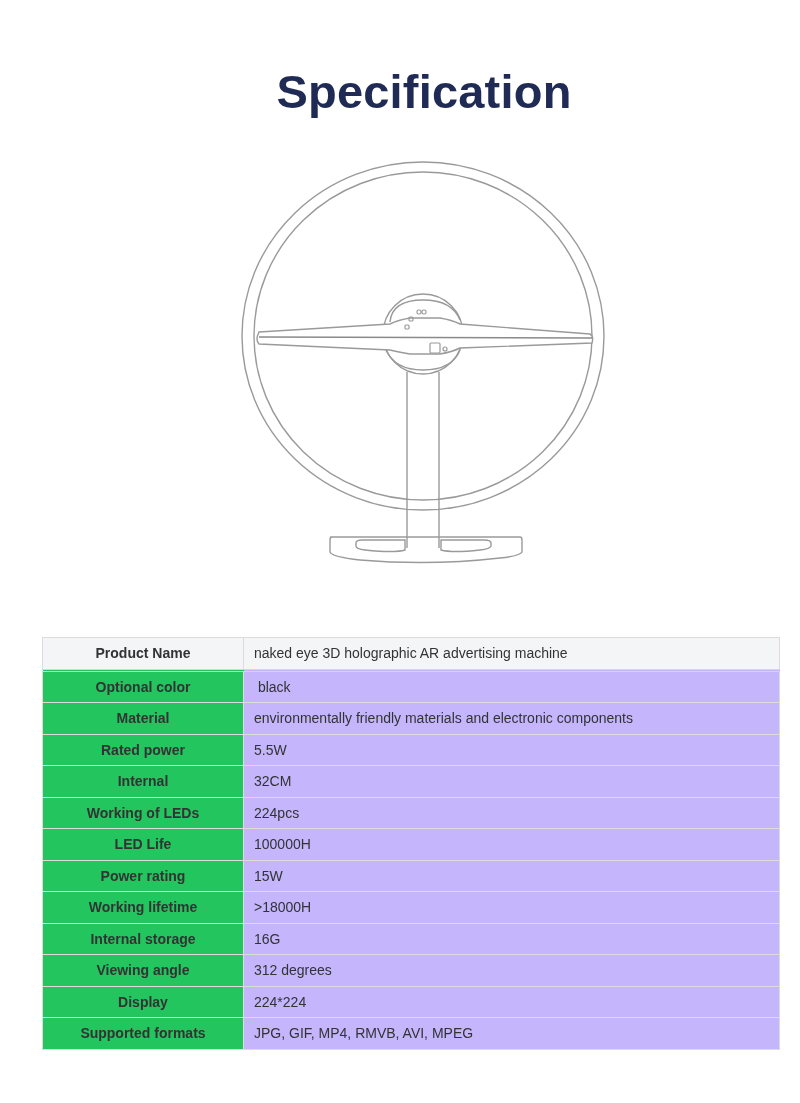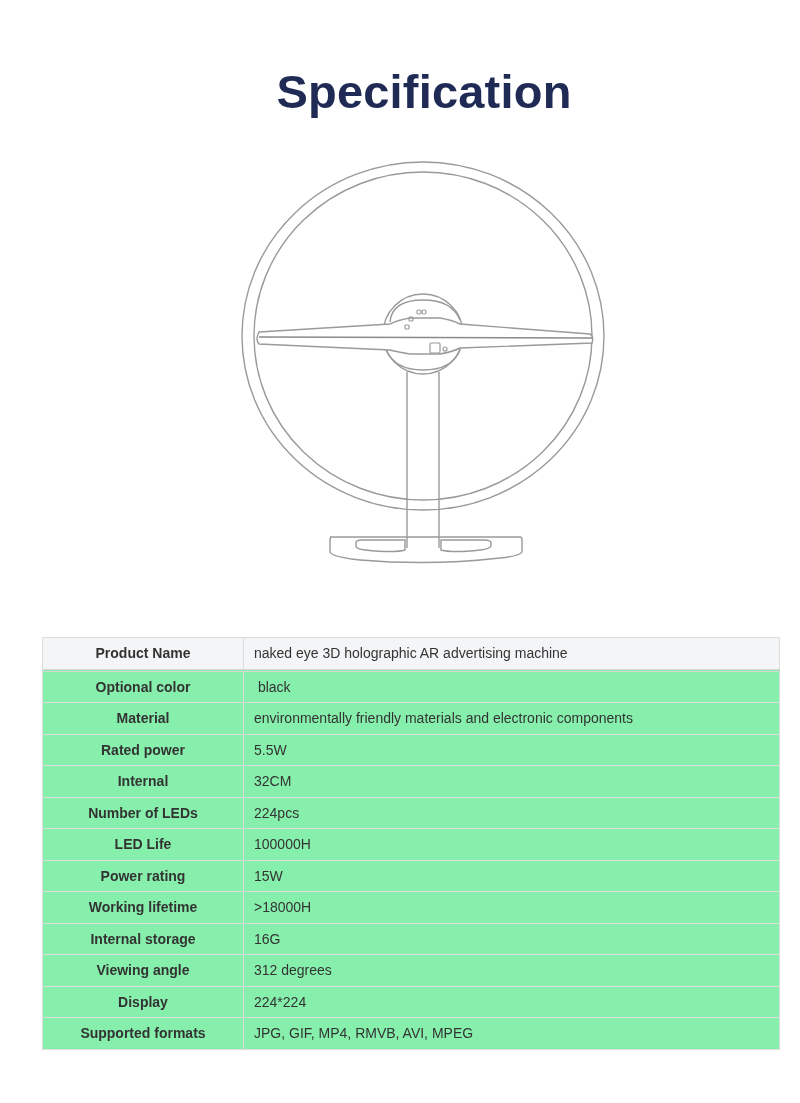--- a/index.html
+++ b/index.html
@@ -50,25 +50,25 @@
       border: 1px solid #dcdcdc;
       height: 30.5px;
       padding: 0;
       vertical-align: middle;
     }
     .spec-table td.label {
       width: 200px;
       text-align: center;
       font-weight: bold;
       color: #333333;
-      background: #86efac;
+      background: #22c55e;
     }
     .spec-table td.value {
       padding-left: 10px;
-      background: #86efac;
+      background: #c4b5fd;
     }
     .spec-table tr.first td {
       background: #f4f5f7;
       border-bottom: 3px double #d6d6d6;
     }
   </style>
 </head>
 <body>
 
 <h1 class="page-title">Specification</h1>
@@ -125,21 +125,21 @@
     </tr>
     <tr>
       <td class="label">Rated power</td>
       <td class="value">5.5W</td>
     </tr>
     <tr>
       <td class="label">Internal</td>
       <td class="value">32CM</td>
     </tr>
     <tr>
-      <td class="label">Number of LEDs</td>
+      <td class="label">Working of LEDs</td>
       <td class="value">224pcs</td>
     </tr>
     <tr>
       <td class="label">LED Life</td>
       <td class="value">100000H</td>
     </tr>
     <tr>
       <td class="label">Power rating</td>
       <td class="value">15W</td>
     </tr>

